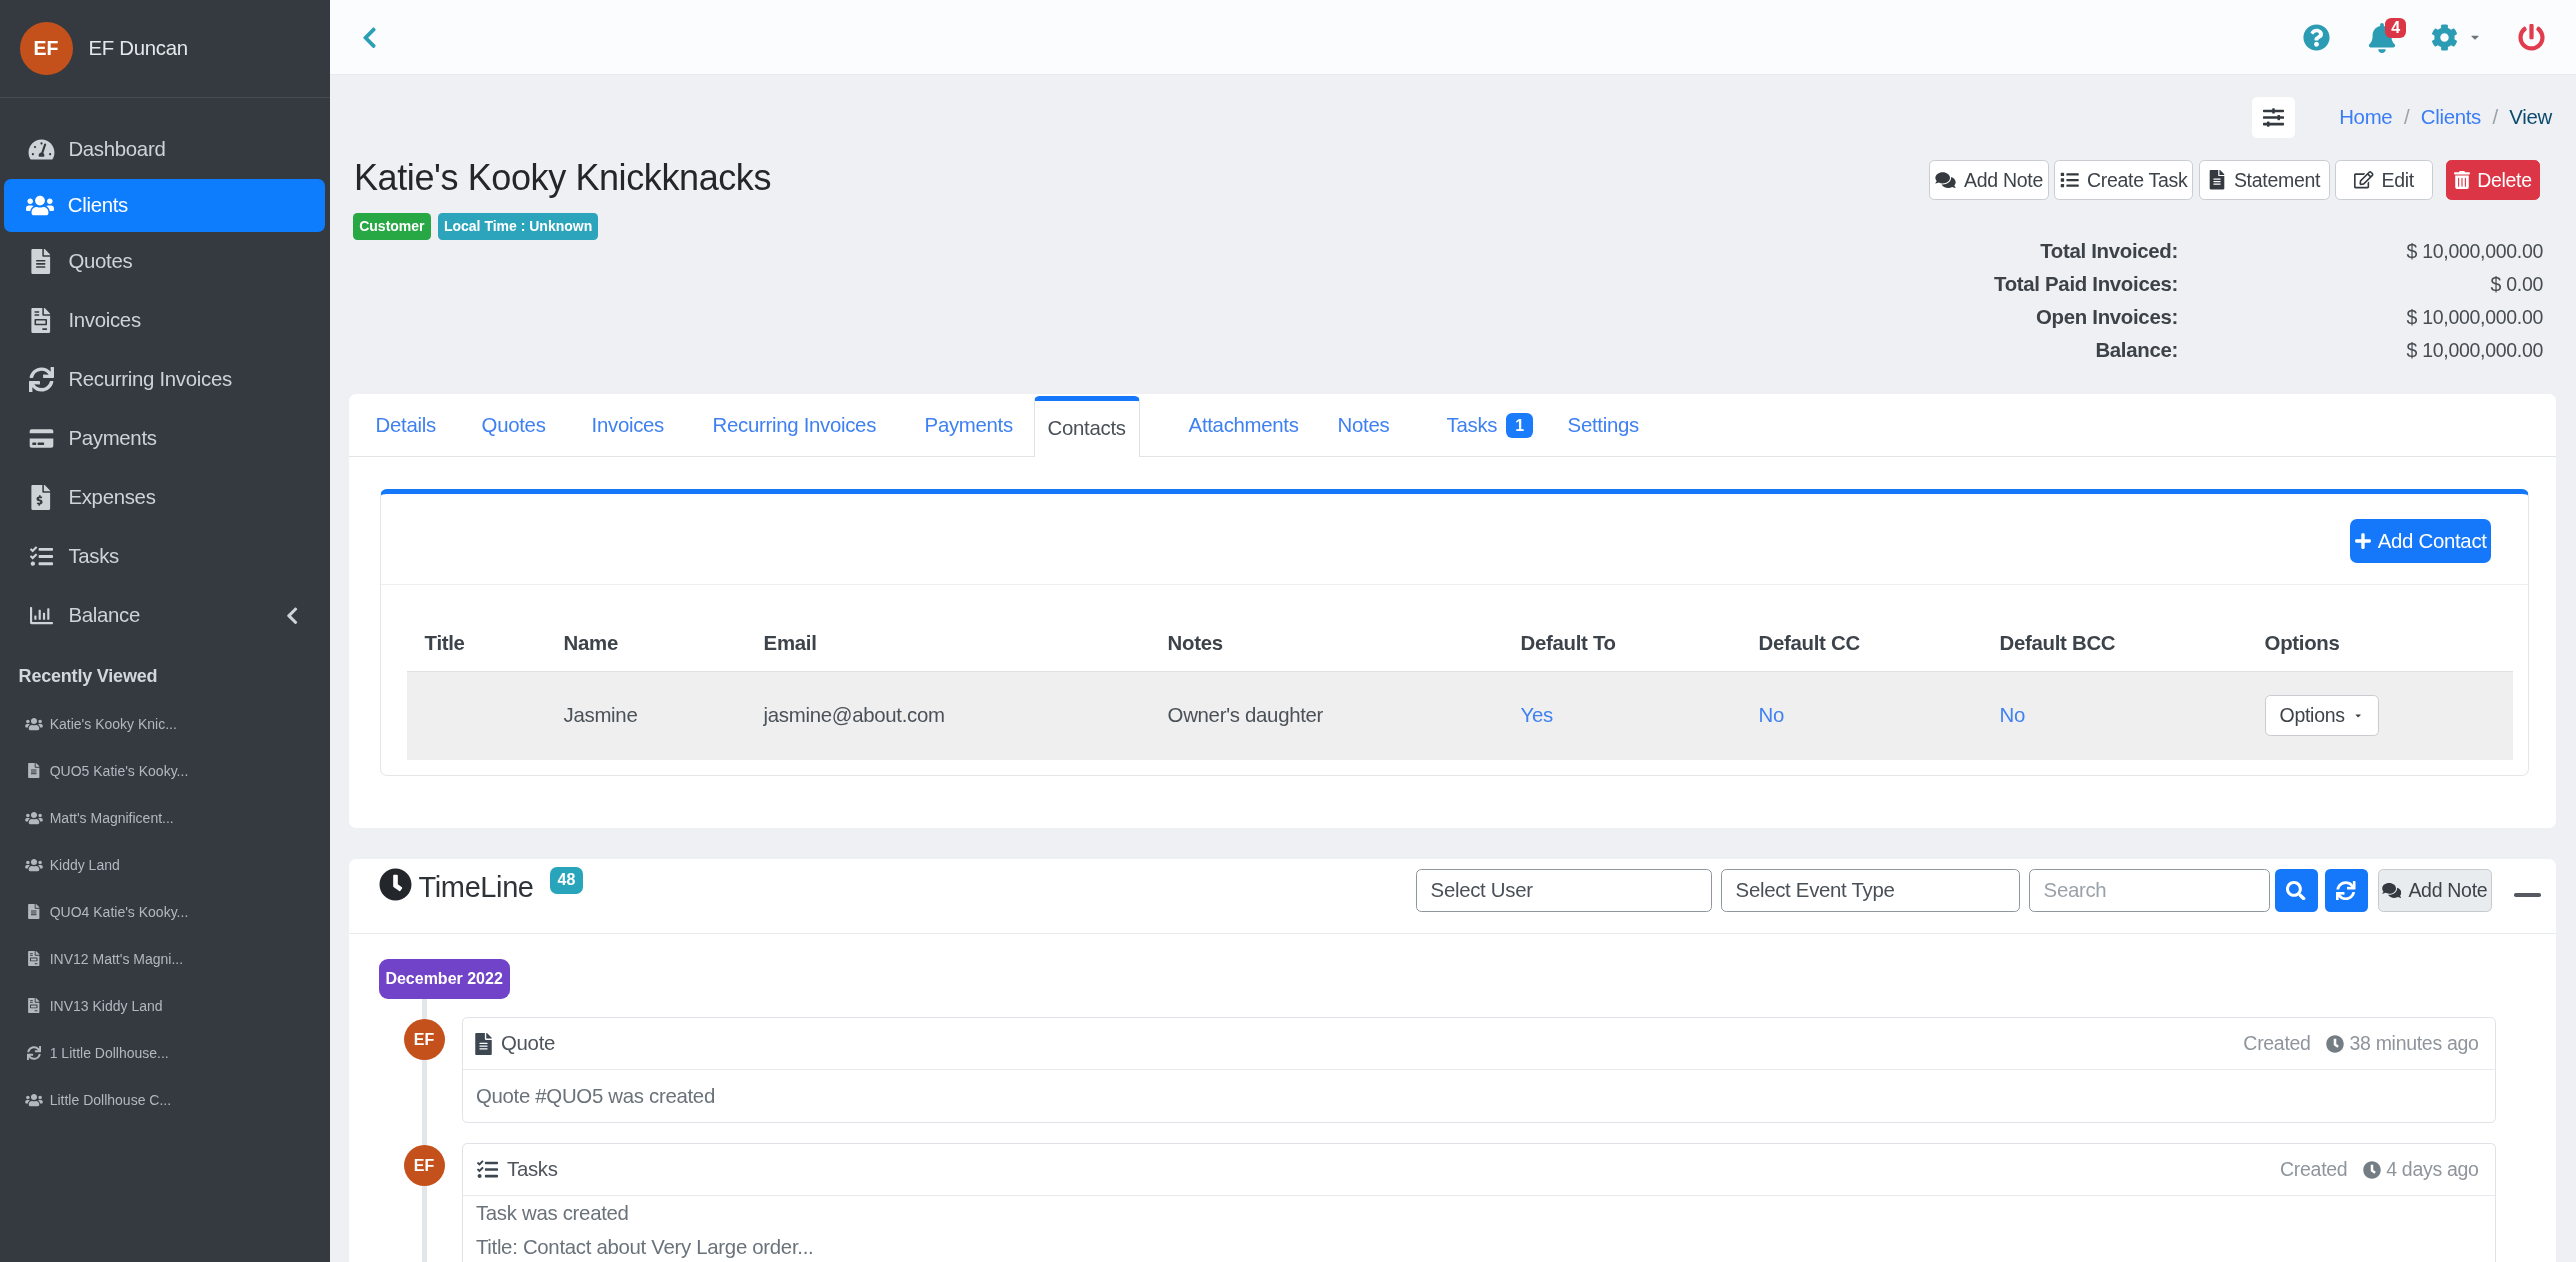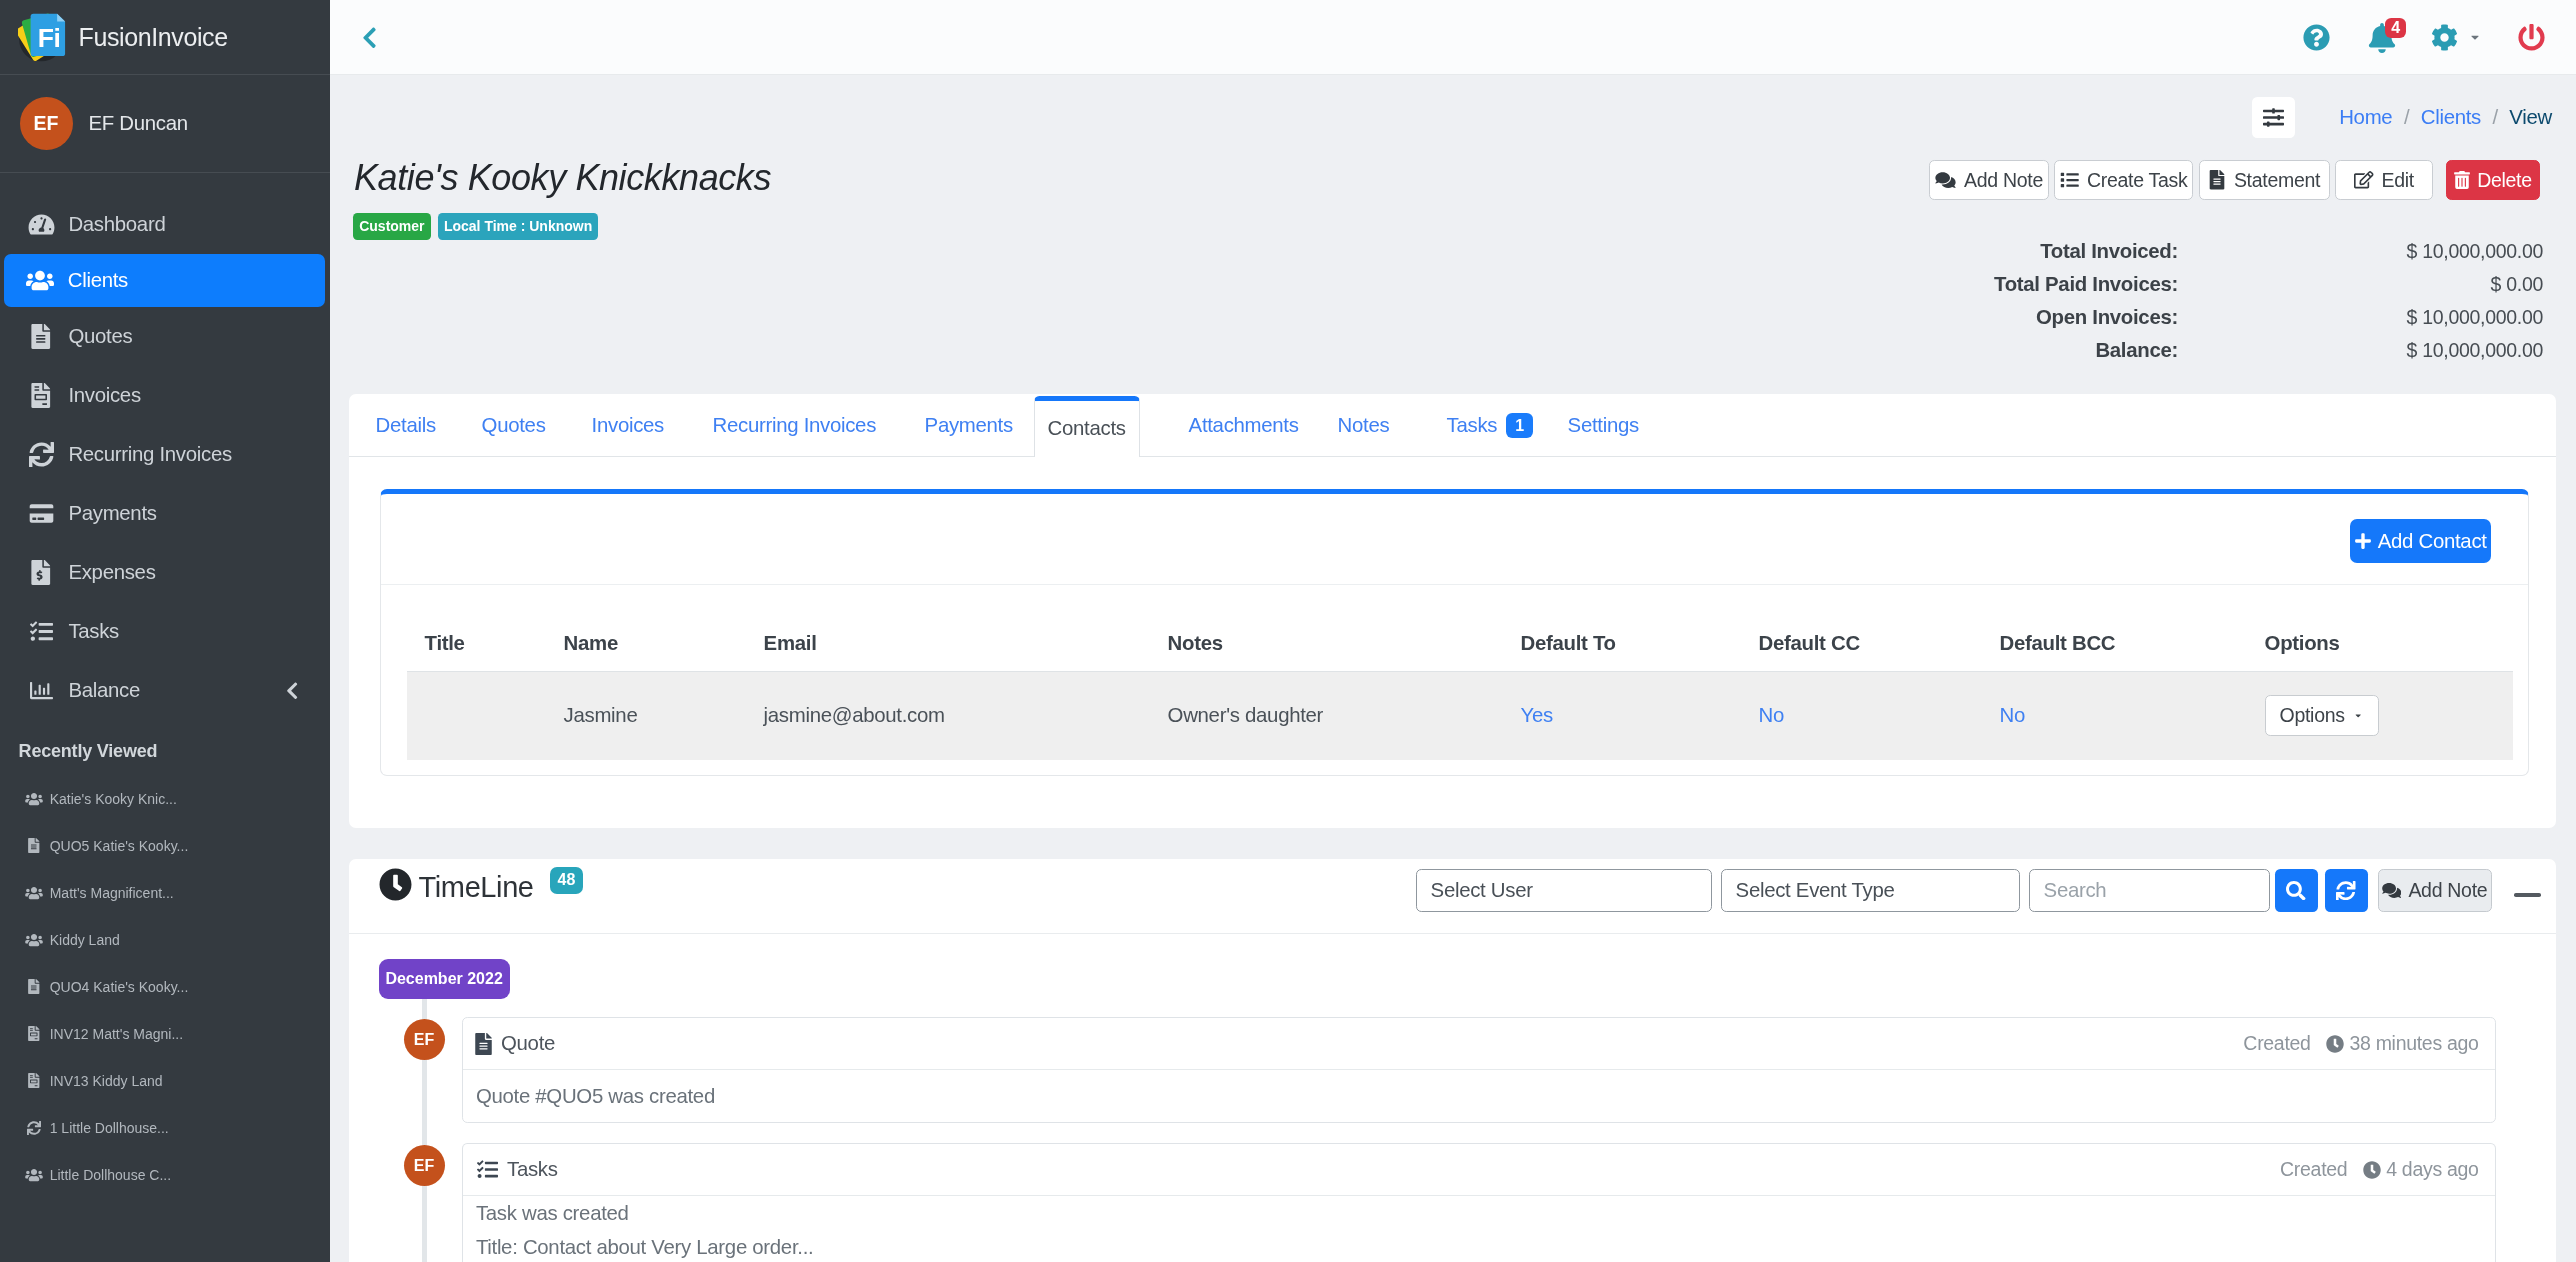--- a/index.html
+++ b/index.html
@@ -45,37 +45,20 @@
 .avatar46 { width:41px; height:41px; border-radius:50%; background:#c4511c; color:#fff; font-weight:bold; font-size:16px; display:flex; align-items:center; justify-content:center; letter-spacing:0; z-index:2; }
 .tcard { width:2034px; background:#fff; border:0.9px solid #dfe3e7; border-radius:5.3px; }
 .tch { height:52px; border-bottom:0.9px solid #e6eaec; display:flex; align-items:center; position:relative; }
 .tct { font-size:20.4px; color:#4d545c; }
 .tcr { position:absolute; right:16px; color:#8e959c; font-size:19.5px; display:flex; align-items:center; }
 .tcb { padding:0 0 0 13.3px; font-size:20.4px; color:#6a727a; display:flex; align-items:center; height:52px; }
 </style>
 </head>
 <body>
 <div id="sidebar">
-  <div id="logo">
-    <div class="mark">
-      <svg width="50" height="53" viewBox="0 0 56 60">
-        <circle cx="26" cy="32" r="25" fill="#23272b"></circle>
-        <g transform="rotate(-32 26 34)">
-            <rect x="7" y="8" width="33" height="42" rx="3" fill="#f7ce17"></rect>
-          </g>
-        <g transform="rotate(-16 26 32)">
-            <rect x="10" y="6" width="33" height="43" rx="3" fill="#2bad43"></rect>
-          </g>
-        <path d="M17 3 h27 l9 9 v36 a3 3 0 0 1 -3 3 h-33 a3 3 0 0 1 -3 -3 v-42 a3 3 0 0 1 3-3 z" fill="#2e9fe3"></path>
-        <path d="M44 3 l9 9 h-9 z" fill="#8fd0f5"></path>
-        <text x="22" y="41" font-size="30" font-weight="bold" fill="#fff" font-family="Liberation Sans">Fi</text>
-      </svg>
-    </div>
-    <div class="word">FusionInvoice</div>
-  </div>
   <div id="userrow">
     <div class="avatar60">EF</div>
     <div class="uname">EF Duncan</div>
   </div>
   <div id="menu">
     <div class="mitem">
         <span class="mico">
           <svg width="27" height="23" viewBox="0 0 576 512" fill="#ced3d8">
             <path d="M288 32C128.9 32 0 160.9 0 320c0 52.8 14.25 102.3 39.06 144.8 5.61 9.62 16.3 15.2 27.44 15.2h443c11.1 0 21.8-5.6 27.4-15.2C561.8 422.3 576 372.8 576 320 576 160.9 447.1 32 288 32zM288 96c13.25 0 24 10.75 24 24s-10.75 24-24 24-24-10.75-24-24 10.75-24 24-24zM96 384c-13.25 0-24-10.75-24-24s10.75-24 24-24 24 10.75 24 24-10.75 24-24 24zm48-160c-13.25 0-24-10.75-24-24s10.75-24 24-24 24 10.75 24 24-10.75 24-24 24zm246.8-72.4-61.3 184C343.1 347.2 352 364.5 352 384c0 11.72-3.38 22.55-8.88 32H232.9c-5.5-9.45-8.88-20.28-8.88-32 0-33.94 26.5-61.4 59.9-63.6l61.3-184c4.17-12.56 17.75-19.45 30.38-15.17 12.56 4.18 19.35 17.75 15.17 30.37zM480 384c-13.25 0-24-10.75-24-24s10.75-24 24-24 24 10.75 24 24-10.75 24-24 24z"></path>
           </svg>
@@ -245,21 +228,21 @@
       </svg>
   </div>
   <div class="abs" style="right:24px; top:22px; height:41px; display:flex; align-items:center; font-size:20.4px;">
     <span style="color:#3b7df5;">Home</span>
       <span style="color:#9aa1a8; margin:0 11.5px;">/</span>
       <span style="color:#3b7df5;">Clients</span>
       <span style="color:#9aa1a8; margin:0 11.5px;">/</span>
       <span style="color:#0c4a6e;">View</span>
   </div>
 
-  <div class="abs" style="left:24px; top:82px; font-size:36px; color:#23272c; letter-spacing:-0.4px;font-style:italic;">Katie's Kooky Knickknacks</div>
+  <div class="abs" style="left:24px; top:82px; font-size:36px; color:#23272c; letter-spacing:-0.4px;">Katie's Kooky Knickknacks</div>
   <div class="abs" style="left:23px; top:138px; display:flex;">
     <span style="background:#28a745; color:#fff; font-size:14px; font-weight:bold; border-radius:4.4px; padding:5.3px 6.2px; letter-spacing:0;">Customer</span>
     <span style="background:#2ba4bc; color:#fff; font-size:14px; font-weight:bold; border-radius:4.4px; padding:5.3px 6.2px; margin-left:7px; letter-spacing:0;">Local Time : Unknown</span>
   </div>
 
   <div class="abs white-btn" style="left:1599px; top:85px; width:120px;"><svg width="21" height="18" viewBox="0 0 576 512" fill="#343a40" style="margin-right:8px;">
         <path d="M416 192c0-88.4-93.1-160-208-160S0 103.6 0 192c0 34.3 14.1 65.9 38 92-13.4 30.2-35.5 54.2-35.8 54.5-2.2 2.3-2.8 5.7-1.5 8.7S4.8 352 8 352c36.6 0 66.9-12.3 88.7-25 32.2 15.7 70.3 25 111.3 25 114.9 0 208-71.6 208-160zm122 220c23.9-26 38-57.7 38-92 0-66.9-53.5-124.2-129.3-148.1.9 6.6 1.3 13.3 1.3 20.1 0 105.9-107.7 192-240 192-10.8 0-21.3-.8-31.7-1.9C207.8 439.6 281.8 480 368 480c41 0 79.1-9.2 111.3-25 21.8 12.7 52.1 25 88.7 25 3.2 0 6.1-1.9 7.3-4.8 1.3-2.9.7-6.3-1.5-8.7-.3-.3-22.4-24.2-35.8-54.5z"></path>
       </svg>Add Note</div>
   <div class="abs white-btn" style="left:1724px; top:85px; width:139px;"><svg width="19.5" height="18" viewBox="0 0 512 512" fill="#343a40" style="margin-right:8px;">
         <path d="M80 368H16a16 16 0 0 0-16 16v64a16 16 0 0 0 16 16h64a16 16 0 0 0 16-16v-64a16 16 0 0 0-16-16zm0-320H16A16 16 0 0 0 0 64v64a16 16 0 0 0 16 16h64a16 16 0 0 0 16-16V64a16 16 0 0 0-16-16zm0 160H16a16 16 0 0 0-16 16v64a16 16 0 0 0 16 16h64a16 16 0 0 0 16-16v-64a16 16 0 0 0-16-16zm416 176H176a16 16 0 0 0-16 16v32a16 16 0 0 0 16 16h320a16 16 0 0 0 16-16v-32a16 16 0 0 0-16-16zm0-320H176a16 16 0 0 0-16 16v32a16 16 0 0 0 16 16h320a16 16 0 0 0 16-16V80a16 16 0 0 0-16-16zm0 160H176a16 16 0 0 0-16 16v32a16 16 0 0 0 16 16h320a16 16 0 0 0 16-16v-32a16 16 0 0 0-16-16z"></path>

